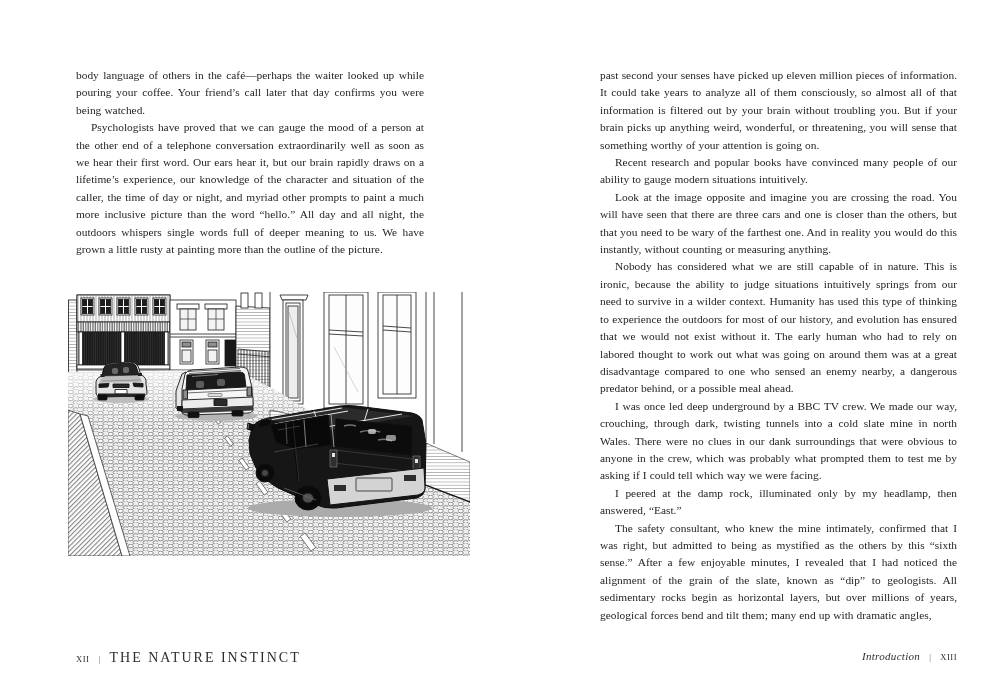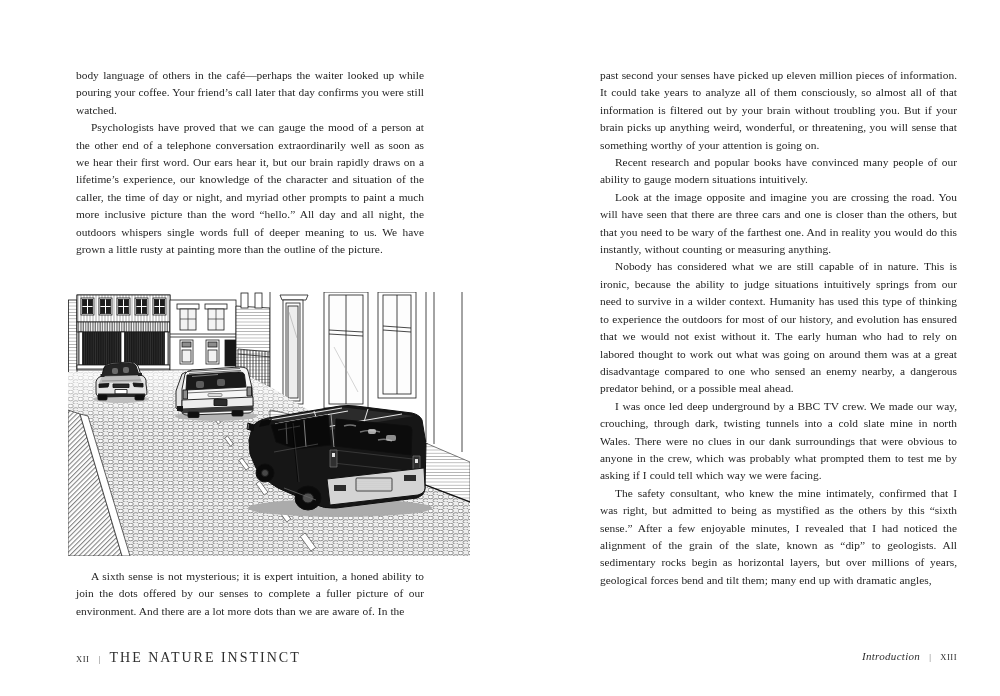--- a/index.html
+++ b/index.html
@@ -35,21 +35,21 @@
   .folio-chapter{font-style:italic;letter-spacing:0.3px;font-size:11px;}
 </style>
 </head>
 <body>
 
 <div class="spread">
 
   <section class="page page-left">
 
     <div class="textblock tb-top-left">
-      <p class="para">body language of others in the café—perhaps the waiter looked up while pouring your coffee. Your friend’s call later that day confirms you were still watched.</p>
+      <p class="para">body language of others in the café—perhaps the waiter looked up while pouring your coffee. Your friend’s call later that day confirms you were being watched.</p>
       <p class="para indent">Psychologists have proved that we can gauge the mood of a person at the other end of a telephone conversation extraordinarily well as soon as we hear their first word. Our ears hear it, but our brain rapidly draws on a lifetime’s experience, our knowledge of the character and situation of the caller, the time of day or night, and myriad other prompts to paint a much more inclusive picture than the word “hello.” All day and all night, the outdoors whispers single words full of deeper meaning to us. We have grown a little rusty at painting more than the outline of the picture.</p>
     </div>
 
     <figure class="illustration" role="img" aria-label="Pen-and-ink illustration of a cobbled street with three cars: a sedan approaching in the distance, a light parked hatchback in mid-distance, and a dark SUV parked in the foreground beside tall shop windows.">
       <svg viewBox="0 0 402 264" xmlns="http://www.w3.org/2000/svg">
         <defs>
           <pattern id="cobble" width="10" height="7" patternUnits="userSpaceOnUse">
             <rect width="10" height="7" fill="#ededed"></rect>
             <ellipse cx="2.6" cy="2" rx="2.7" ry="1.8" fill="#fbfbfb" stroke="#4a4a4a" stroke-width="0.6"></ellipse>
             <ellipse cx="7.8" cy="5.5" rx="2.7" ry="1.8" fill="#f2f2f2" stroke="#4a4a4a" stroke-width="0.6"></ellipse>
@@ -285,37 +285,35 @@
           <polygon points="186,133 180,131 179,137 185,139" fill="#101010"></polygon>
           <line x1="180.5" y1="132" x2="180" y2="137" stroke="#bbbbbb" stroke-width="0.6"></line>
           <line x1="224" y1="131" x2="230" y2="190" stroke="#000000" stroke-width="0.6"></line>
           <line x1="225" y1="131" x2="231" y2="190" stroke="#444444" stroke-width="0.5"></line>
           <line x1="206" y1="160" x2="250" y2="152" stroke="#4a4a4a" stroke-width="0.8"></line>
           <line x1="216" y1="196" x2="248" y2="208" stroke="#666666" stroke-width="0.8"></line>
         </g>
       </svg>
     </figure>
 
-    <div class="textblock tb-bottom-left">
-      <p class="para indent">A sixth sense is not mysterious; it is expert intuition, a honed ability to join the dots offered by our senses to complete a fuller picture of our environment. And there are a lot more dots than we are aware of. In the</p>
-    </div>
 
     <footer class="folio folio-left">
       <span class="folio-num">XII</span><span class="folio-sep">|</span><span class="folio-book-title">THE NATURE INSTINCT</span>
     </footer>
   </section>
 
   <section class="page page-right">
 
     <div class="textblock tb-right">
       <p class="para">past second your senses have picked up eleven million pieces of information. It could take years to analyze all of them consciously, so almost all of that information is filtered out by your brain without troubling you. But if your brain picks up anything weird, wonderful, or threatening, you will sense that something worthy of your attention is going on.</p>
       <p class="para indent">Recent research and popular books have convinced many people of our ability to gauge modern situations intuitively.</p>
       <p class="para indent">Look at the image opposite and imagine you are crossing the road. You will have seen that there are three cars and one is closer than the others, but that you need to be wary of the farthest one. And in reality you would do this instantly, without counting or measuring anything.</p>
       <p class="para indent">Nobody has considered what we are still capable of in nature. This is ironic, because the ability to judge situations intuitively springs from our need to survive in a wilder context. Humanity has used this type of thinking to experience the outdoors for most of our history, and evolution has ensured that we would not exist without it. The early human who had to rely on labored thought to work out what was going on around them was at a great disadvantage compared to one who sensed an enemy nearby, a dangerous predator behind, or a possible meal ahead.</p>
       <p class="para indent">I was once led deep underground by a BBC TV crew. We made our way, crouching, through dark, twisting tunnels into a cold slate mine in north Wales. There were no clues in our dank surroundings that were obvious to anyone in the crew, which was probably what prompted them to test me by asking if I could tell which way we were facing.</p>
+      <p class="para indent">I peered at the damp rock, illuminated only by my headlamp, then answered, “East.”</p>
       <p class="para indent">The safety consultant, who knew the mine intimately, confirmed that I was right, but admitted to being as mystified as the others by this “sixth sense.” After a few enjoyable minutes, I revealed that I had noticed the alignment of the grain of the slate, known as “dip” to geologists. All sedimentary rocks begin as horizontal layers, but over millions of years, geological forces bend and tilt them; many end up with dramatic angles,</p>
     </div>
 
     <footer class="folio folio-right">
       <span class="folio-chapter">Introduction</span><span class="folio-sep">|</span><span class="folio-num">XIII</span>
     </footer>
   </section>
 
 </div>
 

